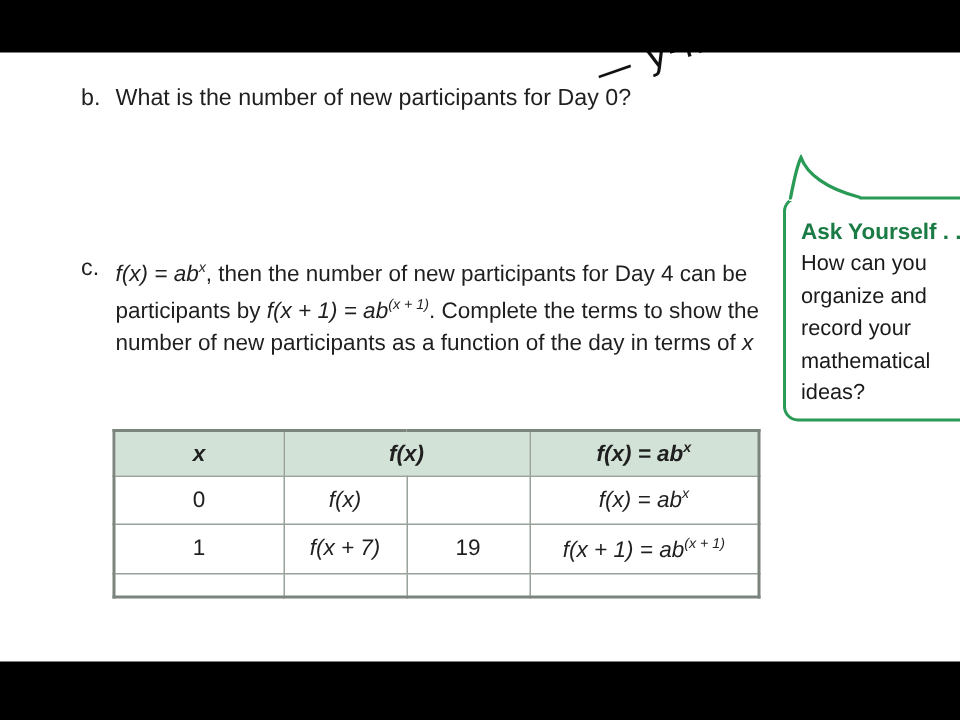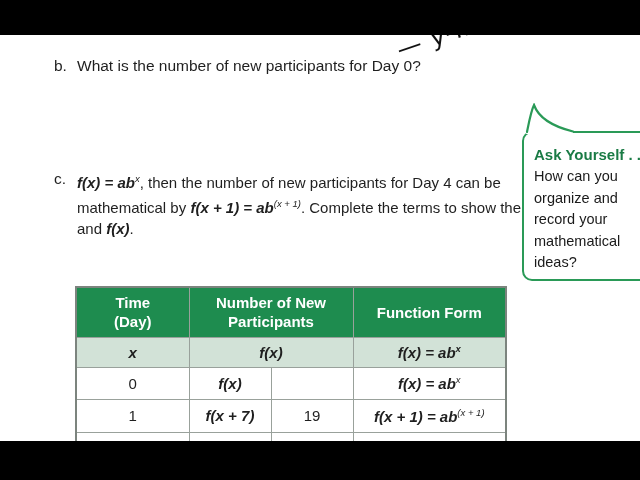--- a/index.html
+++ b/index.html
@@ -29,21 +29,21 @@
     white-space:nowrap;letter-spacing:1px;
   }
 
   
   .q-label{position:absolute;font-size:15.5px;line-height:22px;}
   .q-lines{position:absolute;font-size:15.5px;line-height:22px;white-space:nowrap;}
   #b-label{left:54px;top:55px;}
   #b-lines{left:77px;top:55px;}
   #c-label{left:54px;top:168px;}
   #c-lines{left:77px;top:168px;line-height:21px;font-size:15px;}
-  .m{font-style:italic;font-weight:bold;}
+  .m{font-style:italic;}
   .sup{font-size:9.5px;vertical-align:6px;font-style:italic;}
 
   
   .bubble{
     position:absolute;left:522px;top:131px;width:130px;height:150px;z-index:5;
     background:#fff;border:2.2px solid var(--bubble_green);border-radius:10px;
     box-sizing:border-box;padding:13px 6px 0 10px;
   }
   .bubble-title{font-size:15px;font-weight:bold;color:var(--title_green);white-space:nowrap;margin-bottom:3px;}
   .bubble-line{font-size:14.5px;line-height:21.5px;color:#1a1a1a;white-space:nowrap;}
@@ -83,22 +83,22 @@
   <div class="annotation">— y-int</div>
 
   <div class="q-label" id="b-label">b.</div>
   <div class="q-lines" id="b-lines">
     <div>What is the number of new participants for Day 0?</div>
   </div>
 
   <div class="q-label" id="c-label">c.</div>
   <div class="q-lines" id="c-lines">
     <div><span class="m">f(x) = ab</span><span class="sup">x</span><span>, then the number of new participants for Day 4 can be</span></div>
-    <div><span>mathematical by </span><span class="m">f(x + 1) = ab</span><span class="sup">(x + 1)</span><span>. Complete the terms to show the</span></div>
-    <div><span>and </span><span class="m">f(x)</span><span>.</span></div>
+    <div><span>participants by </span><span class="m">f(x + 1) = ab</span><span class="sup">(x + 1)</span><span>. Complete the terms to show the</span></div>
+    <div><span>number of new participants as a function of the day in terms of </span><span class="m">x</span></div>
   </div>
 
   <svg class="bubble-tail" width="56" height="32" viewBox="0 0 56 32">
     <path d="M5 31 L6 28 C8 19 10 9 13 2 C17 13 30 22 52 28 L52 31 Z" fill="#ffffff" stroke="none"></path>
     <path d="M6 29 C8 19 10 8 13 2 C17 13 30 23 52 28.5" fill="none" stroke="#2a9a57" stroke-width="2.2" stroke-linecap="round"></path>
   </svg>
   <div class="bubble">
     <div class="bubble-title">Ask Yourself . . .</div>
     <div class="bubble-line">How can you</div>
     <div class="bubble-line">organize and</div>
@@ -108,33 +108,20 @@
   </div>
 
   <table class="worktable">
     <colgroup>
       <col style="width:113px">
         <col style="width:82px">
         <col style="width:82px">
         <col style="width:153px">
     </colgroup>
     <tbody>
-        <tr class="head-row">
-      <th>
-        <span class="hline">Time</span>
-        <span class="hline">(Day)</span>
-      </th>
-      <th colspan="2">
-        <span class="hline">Number of New</span>
-        <span class="hline">Participants</span>
-      </th>
-      <th>
-        <span class="hline">Function Form</span>
-      </th>
-    </tr>
     <tr class="var-row">
       <td><span class="m">x</span></td>
       <td colspan="2"><span class="m">f(x)</span></td>
       <td><span class="m">f(x) = ab</span><span class="sup">x</span></td>
     </tr>
     <tr class="data-row-0">
       <td>0</td>
       <td><span class="m">f(x)</span></td>
       <td></td>
       <td><span class="m">f(x) = ab</span><span class="sup">x</span></td>

